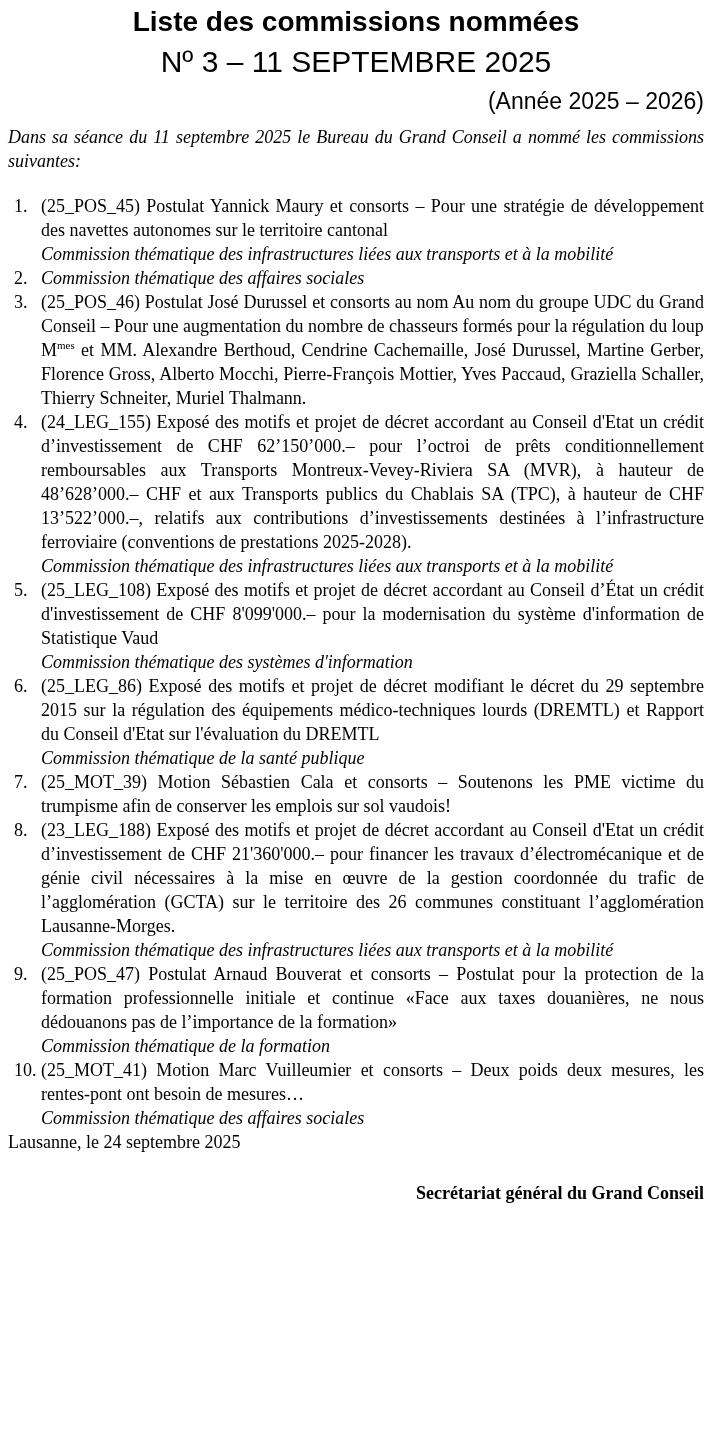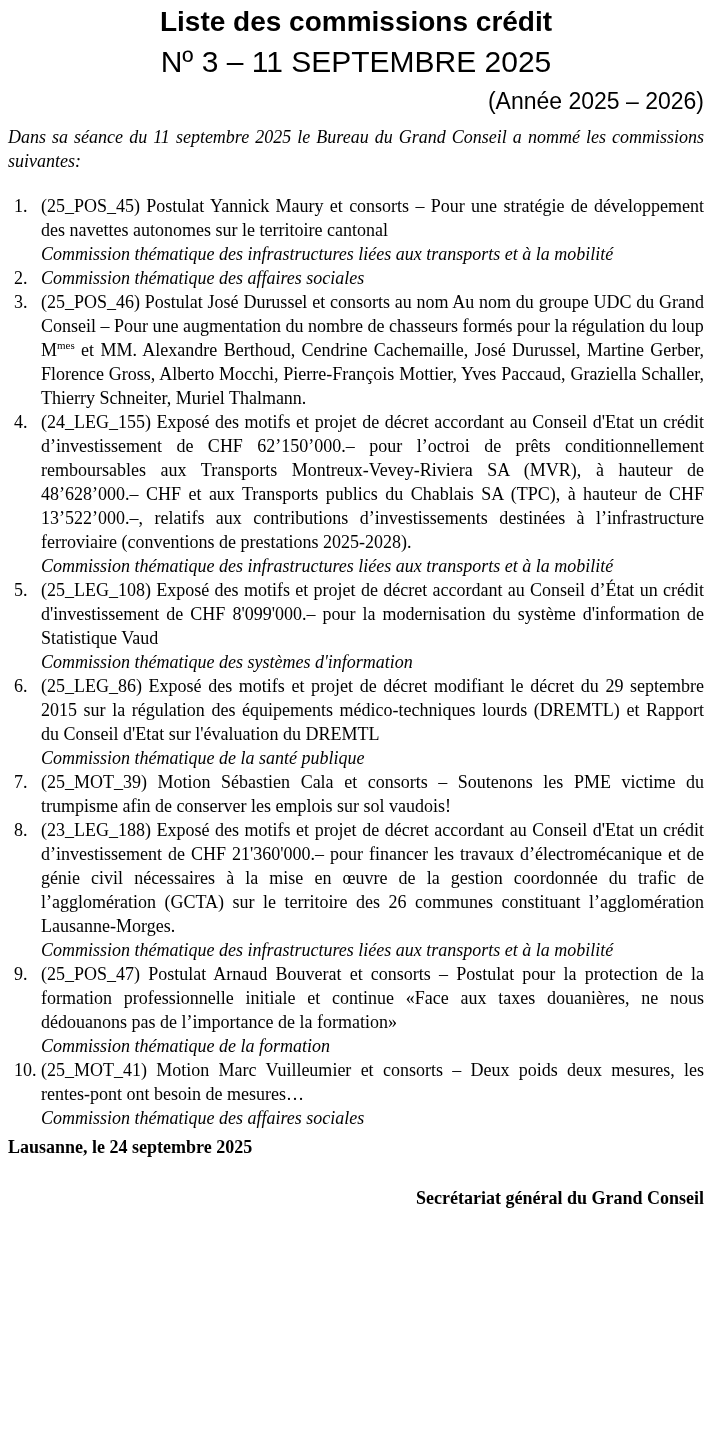--- a/index.html
+++ b/index.html
@@ -63,33 +63,33 @@
     font-weight: normal;
     font-style: italic;
     text-align: justify;
     margin: 0;
   }
   sup.mmes {
     font-size: 11px;
     line-height: 0;
     vertical-align: super;
   }
-  .footer-date { margin-top: 5px; text-align: left; font-weight: bold; }
+  .footer-date { text-align: left; }
   .footer-signature {
     margin-top: 27px;
     text-align: right;
     font-weight: bold;
   }
 </style>
 <title>Liste des commissions nommées</title></head>
 <body style="color: rgb(0, 0, 0); background: rgb(255, 255, 255);">
 
 <div class="page">
 
-  <div class="title-line1">Liste des commissions crédit</div>
+  <div class="title-line1">Liste des commissions nommées</div>
 
   <div class="title-line2">Nº 3 – 11 SEPTEMBRE 2025</div>
 
   <div class="subtitle">(Année 2025 – 2026)</div>
 
   <p class="intro">Dans sa séance du 11 septembre 2025 le Bureau du Grand Conseil a nommé les commissions suivantes:</p>
 
   <div class="items" id="items-list">
     <div class="item">
       <span class="item-number">1.</span>

